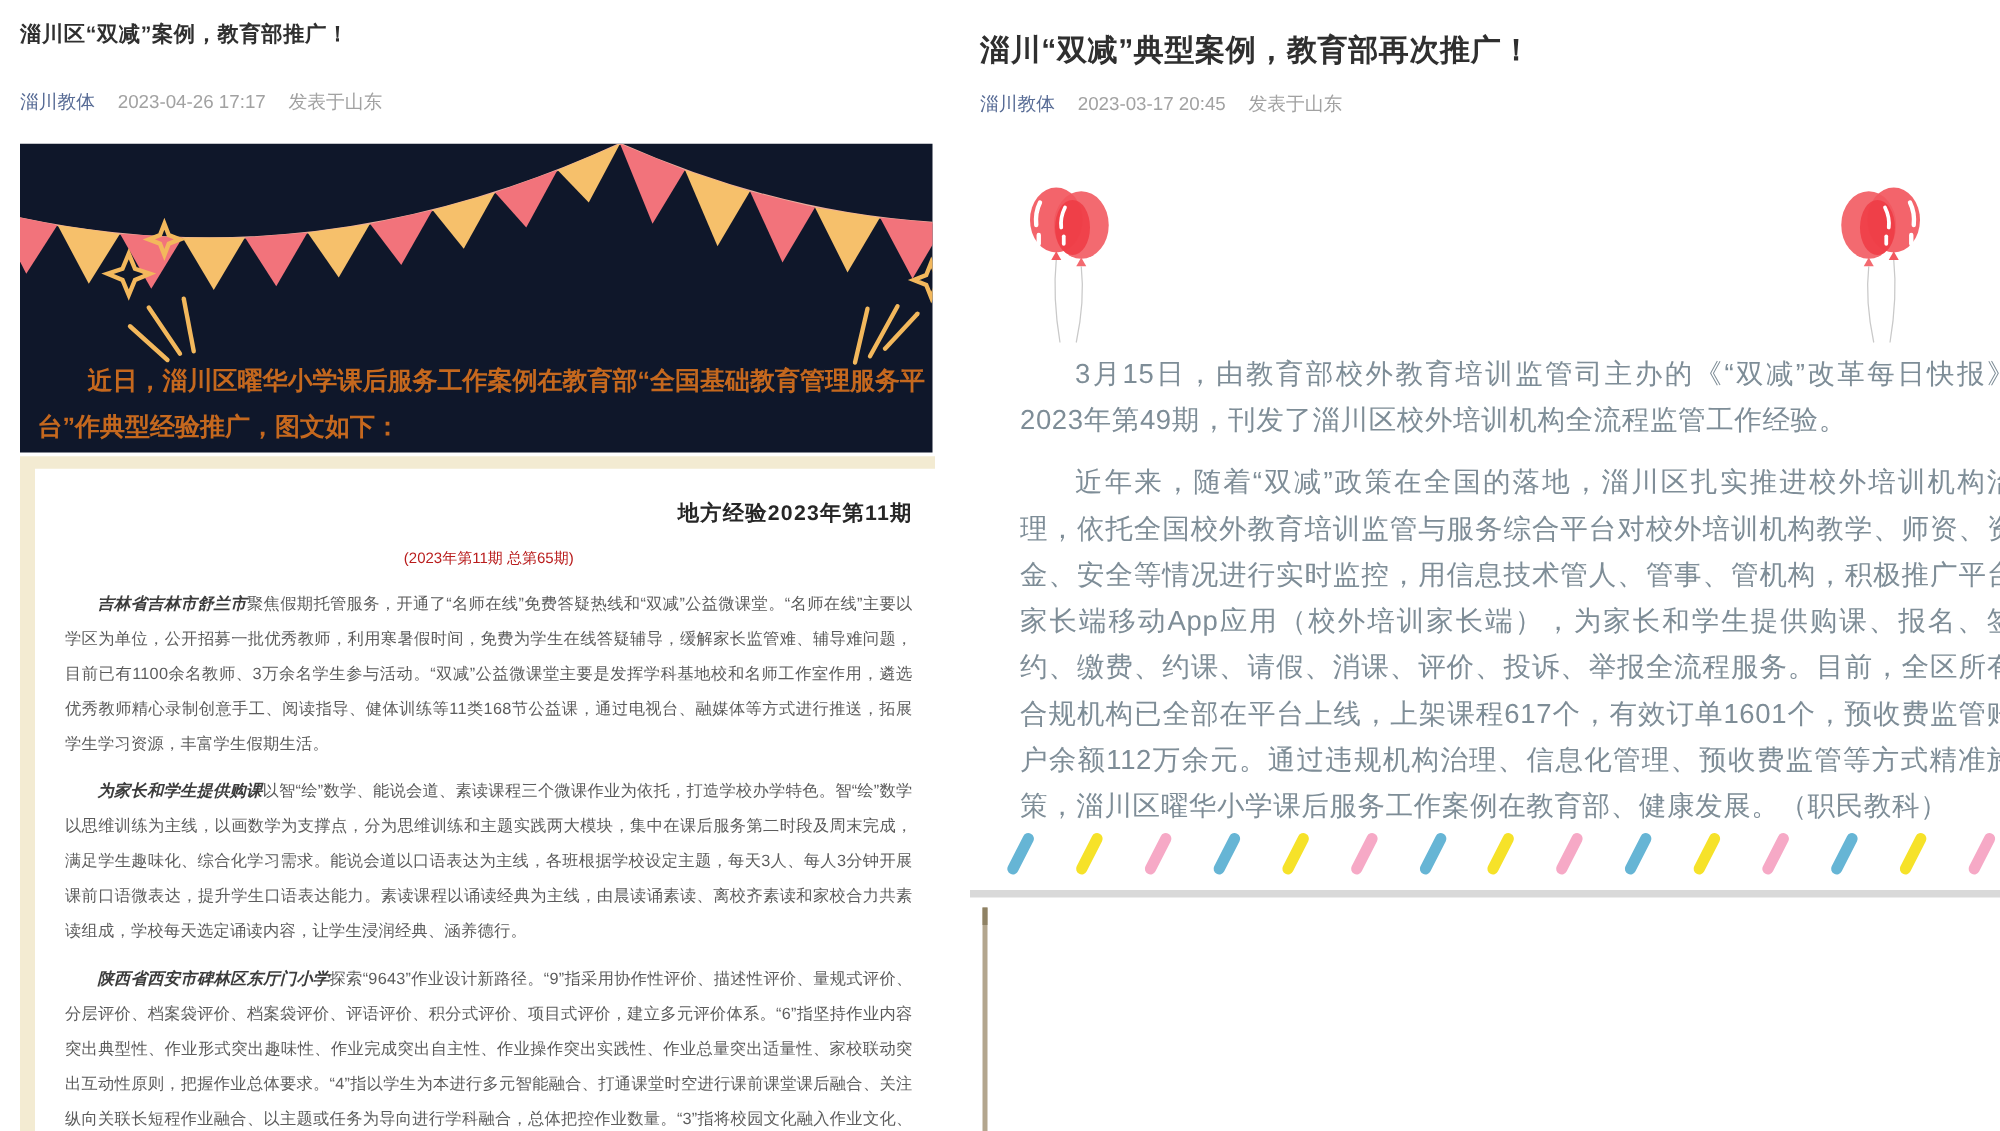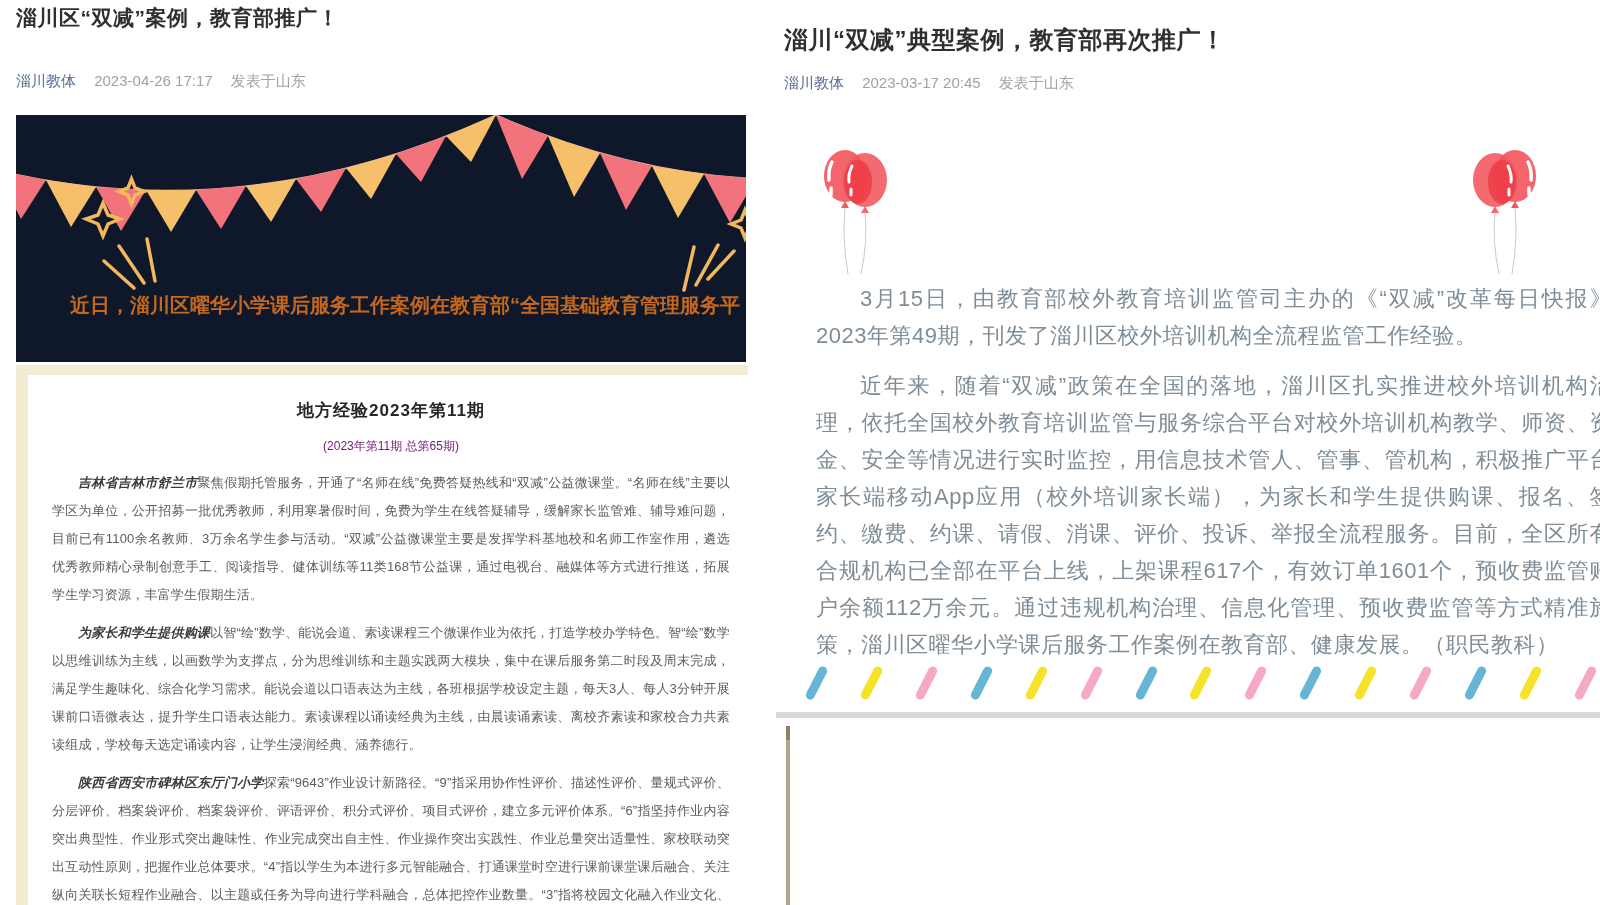--- a/index.html
+++ b/index.html
@@ -4,21 +4,21 @@
 <style>
   * { box-sizing: border-box; margin: 0; padding: 0; }
   html,body { width:1600px; height:905px; background:#fff; overflow:hidden;
     font-family:"Liberation Sans","DejaVu Sans",sans-serif; }
   .col { position:absolute; top:0; height:905px; overflow:hidden; background:#fff; }
   #left-col { left:0; width:748px; }
   #right-col { left:776px; width:852px; }
 
   
   .article-title { position:absolute; left:16px; color:#2f2f2f; font-weight:bold; letter-spacing:0.5px; }
-  #left-col .article-title { top:4px; font-size:21px; }
+  #left-col .article-title { top:16px; font-size:17px; }
   #right-col .article-title { left:8px; top:24px; font-size:24px; }
   .byline { position:absolute; left:16px; font-size:15px; white-space:nowrap; }
   #left-col .byline { top:60px;margin-top:12px; }
   #right-col .byline { left:8px; top:74px; }
   .byline .author { color:#576b95; margin-right:14px; cursor:pointer; }
   .byline .date, .byline .location { color:#a2a2a2; margin-right:14px; }
 
   
   #banner { position:absolute; left:16px; top:115px; width:730px; height:247px;
     background:#0f172a; overflow:hidden; }
@@ -27,22 +27,22 @@
     color:#C5681E; font-weight:bold; font-size:20px; line-height:37px; }
   .banner-line { white-space:nowrap; }
   .banner-line.l1 { padding-left:54px; }
   .banner-line.l2 { padding-left:14px; }
 
   
   #document { position:absolute; left:16px; top:365px; width:732px; height:540px;
     background:#F3EBD2; overflow:hidden; }
   .doc-page { margin:10px 0 0 12px; width:720px; min-height:530px; background:#fff;
     padding:24px 18px 16px 24px; }
-  .doc-title { text-align:center; font-size:17px; font-weight:bold; color:#262626; letter-spacing:1px; }
-  .doc-subtitle { text-align:center; font-size:12px; color:#701a75; margin-top:16px; }
+  .doc-title { text-align:right; font-size:17px; font-weight:bold; color:#262626; letter-spacing:1px; }
+  .doc-subtitle { text-align:center; font-size:12px; color:#b91c1c; margin-top:16px; }
   .doc-body { margin-top:14px; font-size:13px; color:#5c5c5c; line-height:28px;
     text-align:justify; letter-spacing:0.2px; }
   .doc-para { text-indent:2em; margin:0 0 10px 0; }
   .doc-para b { color:#3c3c3c;font-style:italic; }
 
   
   .balloons { position:absolute; top:138px; }
   .balloons.bl-left { left:44px; }
   .balloons.bl-right { left:692px; transform:scaleX(-1); }
   #right-paras { position:absolute; left:6px; top:280px; width:796px;
@@ -98,20 +98,21 @@
         <path d="M82,100 l5,-12 5,12 12,4 -12,5 -5,12 -5,-12 -12,-5 z"></path>
         <path d="M112,73 l3.5,-9 3.5,9 9,3.5 -9,3.5 -3.5,9 -3.5,-9 -9,-3.5 z"></path>
         <path d="M680,170 L702,130"></path>
           <path d="M668,175 L678,132"></path>
           <path d="M692,164 L718,136"></path>
         <path d="M725,105 l4,-10 4,10 10,4 -10,4 -4,10 -4,-10 -10,-4 z"></path>
       </g>
     </svg>
     <div class="banner-text">
       <div class="banner-line l1">近日，淄川区曜华小学课后服务工作案例在教育部“全国基础教育管理服务平</div>
+      <div class="banner-line l2">台”作典型经验推广，图文如下：</div>
     </div>
   </div>
 
   <div id="document">
     <div class="doc-page">
       <div class="doc-title">地方经验2023年第11期</div>
       <div class="doc-subtitle">(2023年第11期 总第65期)</div>
       <div class="doc-body">
           <p class="doc-para"><b>吉林省吉林市舒兰市</b><span>聚焦假期托管服务，开通了“名师在线”免费答疑热线和“双减”公益微课堂。“名师在线”主要以学区为单位，公开招募一批优秀教师，利用寒暑假时间，免费为学生在线答疑辅导，缓解家长监管难、辅导难问题，目前已有1100余名教师、3万余名学生参与活动。“双减”公益微课堂主要是发挥学科基地校和名师工作室作用，遴选优秀教师精心录制创意手工、阅读指导、健体训练等11类168节公益课，通过电视台、融媒体等方式进行推送，拓展学生学习资源，丰富学生假期生活。</span></p>
           <p class="doc-para"><b>为家长和学生提供购课</b><span>以智“绘”数学、能说会道、素读课程三个微课作业为依托，打造学校办学特色。智“绘”数学以思维训练为主线，以画数学为支撑点，分为思维训练和主题实践两大模块，集中在课后服务第二时段及周末完成，满足学生趣味化、综合化学习需求。能说会道以口语表达为主线，各班根据学校设定主题，每天3人、每人3分钟开展课前口语微表达，提升学生口语表达能力。素读课程以诵读经典为主线，由晨读诵素读、离校齐素读和家校合力共素读组成，学校每天选定诵读内容，让学生浸润经典、涵养德行。</span></p>

